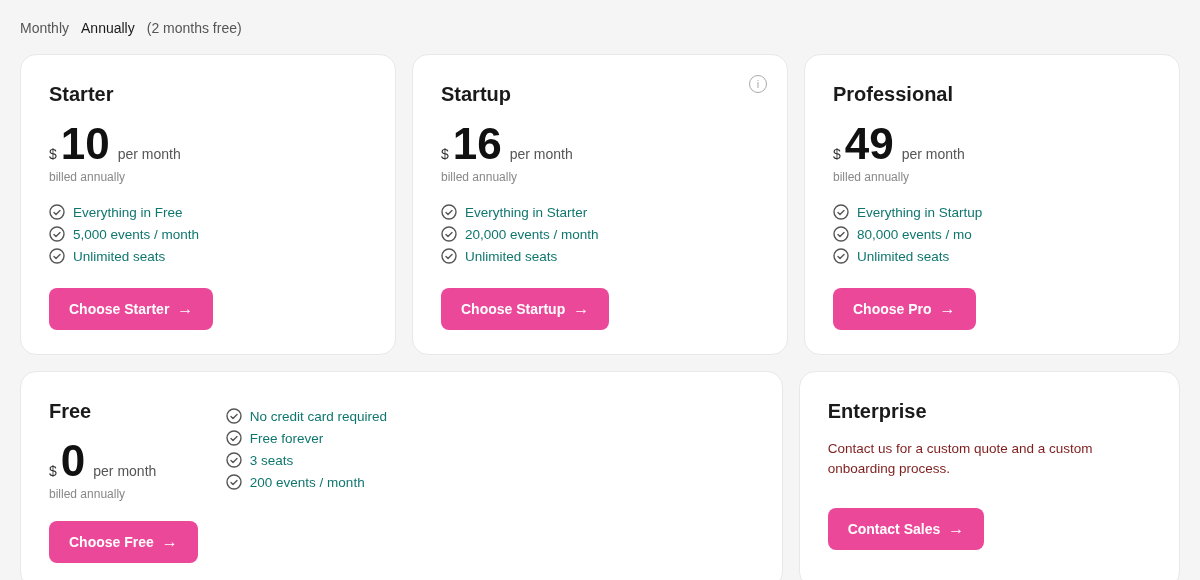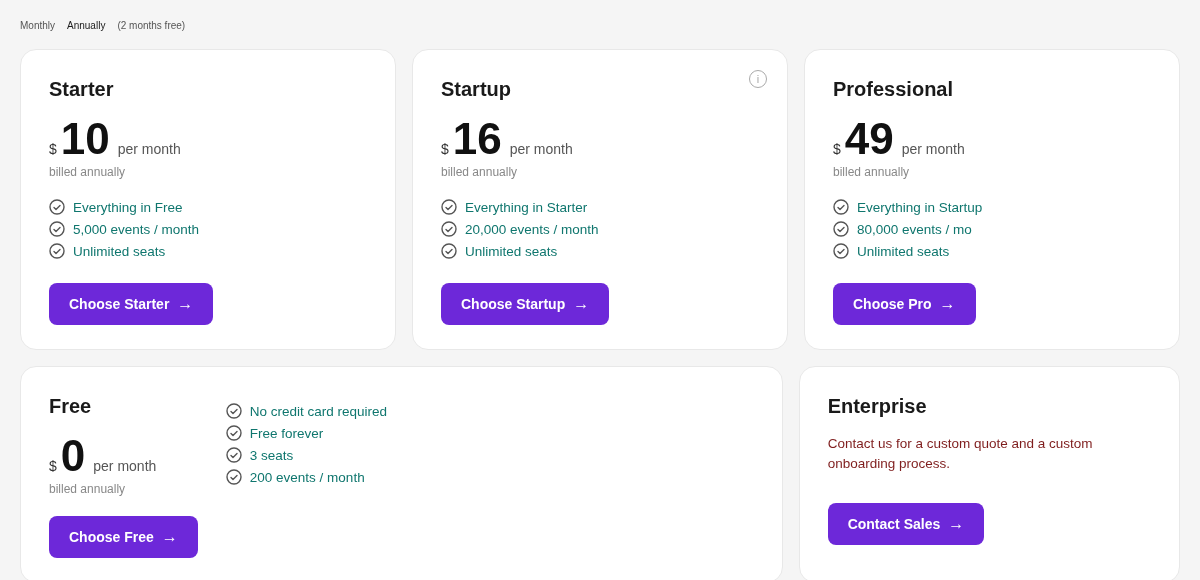--- a/index.html
+++ b/index.html
@@ -12,21 +12,21 @@
     }
 
     
     .billing-toggle {
       display: flex;
       align-items: center;
       gap: 12px;
       margin-bottom: 18px;
     }
     .billing-toggle span {
-      font-size: 10px;
+      font-size: 14px;
       color: #555;
       cursor: pointer;
     }
     .billing-toggle .active {
       color: #1a1a1a;
       font-weight: 500;
     }
     .billing-badge {
       color: #7c5cfc;
       font-size: 13px;
@@ -104,21 +104,21 @@
       width: 16px;
       height: 16px;
       flex-shrink: 0;
       color: #555;
     }
 
     .btn {
       display: inline-flex;
       align-items: center;
       gap: 8px;
-      background: #6d28d9;
+      background: #ec4899;
       color: #fff;
       border: none;
       border-radius: 8px;
       padding: 12px 20px;
       font-size: 14px;
       font-weight: 600;
       cursor: pointer;
       text-decoration: none;
     }
     .btn-arrow {

